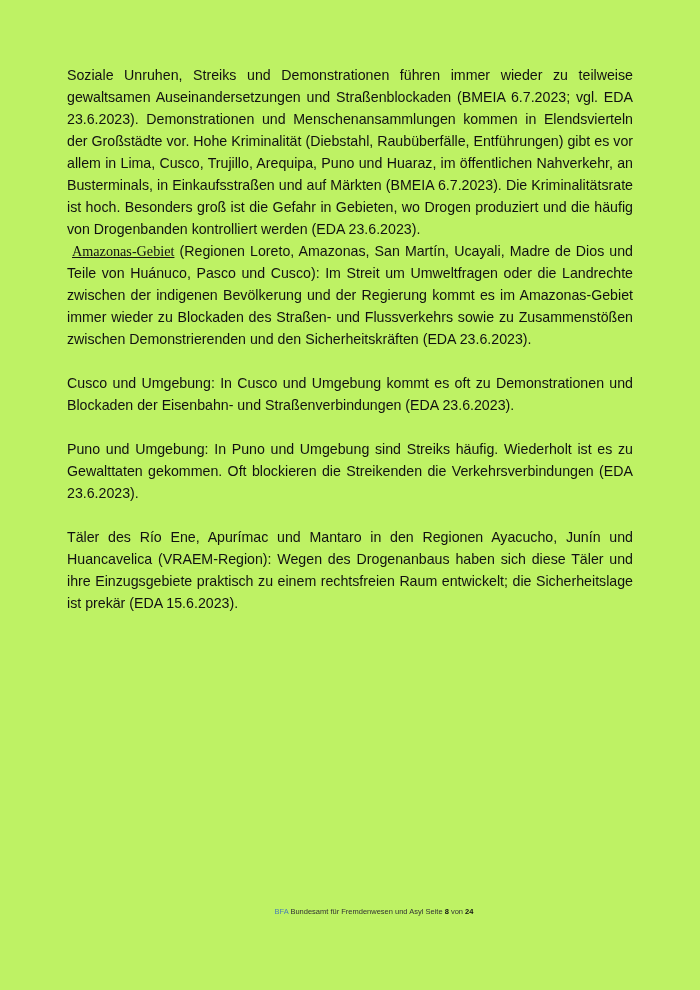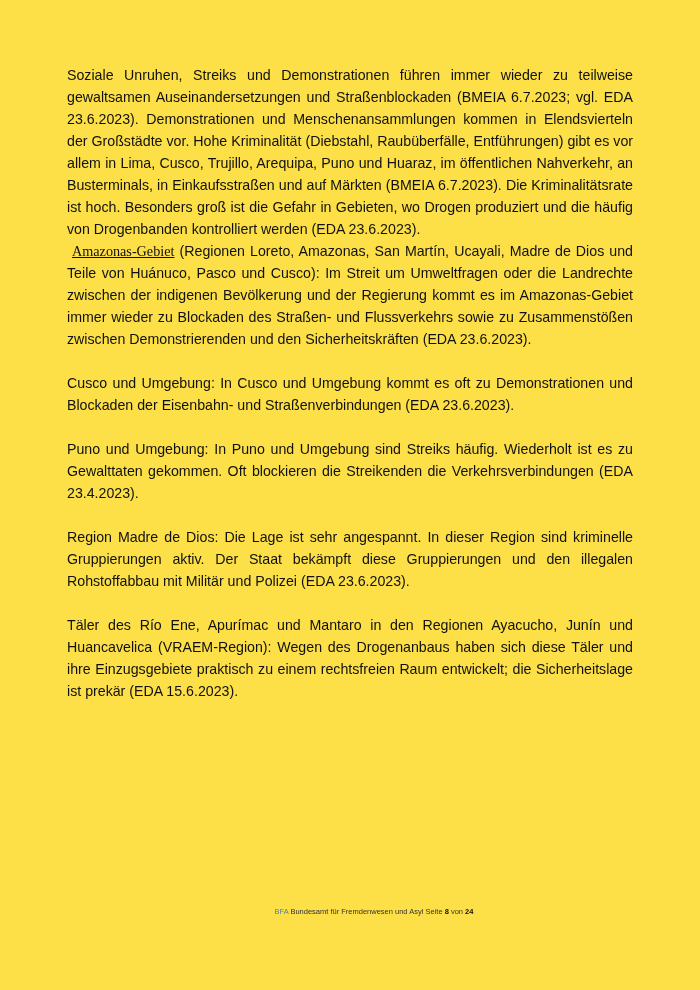--- a/index.html
+++ b/index.html
@@ -13,21 +13,21 @@
       position: relative;
       overflow: hidden;
       font-family: "Liberation Sans", sans-serif;
       color: #111111;
     }
     .page {
       position: absolute;
       left: 0; top: 0;
       width: 700px;
       height: 990px;
-      background: #fde047;
+      background: #bef264;
     }
     .content {
       position: absolute;
       left: 67px;
       top: 64px;
       width: 566px;
       font-size: 14.2px;
       line-height: 22px;
       text-align: justify;
     }
@@ -71,23 +71,22 @@
 
 <div class="page">
   <div class="content">
 
     <p class="para tight">Soziale Unruhen, Streiks und Demonstrationen führen immer wieder zu teilweise gewaltsamen Auseinandersetzungen und Straßenblockaden (BMEIA 6.7.2023; vgl. EDA 23.6.2023). Demonstrationen und Menschenansammlungen kommen in Elendsvierteln der Großstädte vor. Hohe Kriminalität (Diebstahl, Raubüberfälle, Entführungen) gibt es vor allem in Lima, Cusco, Trujillo, Arequipa, Puno und Huaraz, im öffentlichen Nahverkehr, an Busterminals, in Einkaufsstraßen und auf Märkten (BMEIA 6.7.2023). Die Kriminalitätsrate ist hoch. Besonders groß ist die Gefahr in Gebieten, wo Drogen produziert und die häufig von Drogenbanden kontrolliert werden (EDA 23.6.2023).</p>
 
     <p class="para"><span class="indent-space"></span><span class="heading-link">Amazonas-Gebiet</span><span> (Regionen Loreto, Amazonas, San Martín, Ucayali, Madre de Dios und Teile von Huánuco, Pasco und Cusco): Im Streit um Umweltfragen oder die Landrechte zwischen der indigenen Bevölkerung und der Regierung kommt es im Amazonas-Gebiet immer wieder zu Blockaden des Straßen- und Flussverkehrs sowie zu Zusammenstößen zwischen Demonstrierenden und den Sicherheitskräften (EDA 23.6.2023).</span></p>
 
     <p class="para">Cusco und Umgebung: In Cusco und Umgebung kommt es oft zu Demonstrationen und Blockaden der Eisenbahn- und Straßenverbindungen (EDA 23.6.2023).</p>
 
-    <p class="para">Puno und Umgebung: In Puno und Umgebung sind Streiks häufig. Wiederholt ist es zu Gewalttaten gekommen. Oft blockieren die Streikenden die Verkehrsverbindungen (EDA 23.4.2023).</p>
+    <p class="para">Puno und Umgebung: In Puno und Umgebung sind Streiks häufig. Wiederholt ist es zu Gewalttaten gekommen. Oft blockieren die Streikenden die Verkehrsverbindungen (EDA 23.6.2023).</p>
 
-    <p class="para">Region Madre de Dios: Die Lage ist sehr angespannt. In dieser Region sind kriminelle Gruppierungen aktiv. Der Staat bekämpft diese Gruppierungen und den illegalen Rohstoffabbau mit Militär und Polizei (EDA 23.6.2023).</p>
 
 
     <p class="para">Täler des Río Ene, Apurímac und Mantaro in den Regionen Ayacucho, Junín und Huancavelica (VRAEM-Region): Wegen des Drogenanbaus haben sich diese Täler und ihre Einzugsgebiete praktisch zu einem rechtsfreien Raum entwickelt; die Sicherheitslage ist prekär (EDA 15.6.2023).</p>
 
 
   </div>
 
   <div class="footer">
     <span class="brand">BFA</span><span> Bundesamt für Fremdenwesen und Asyl Seite </span><b>8</b><span> von </span><b>24</b>
   </div>

